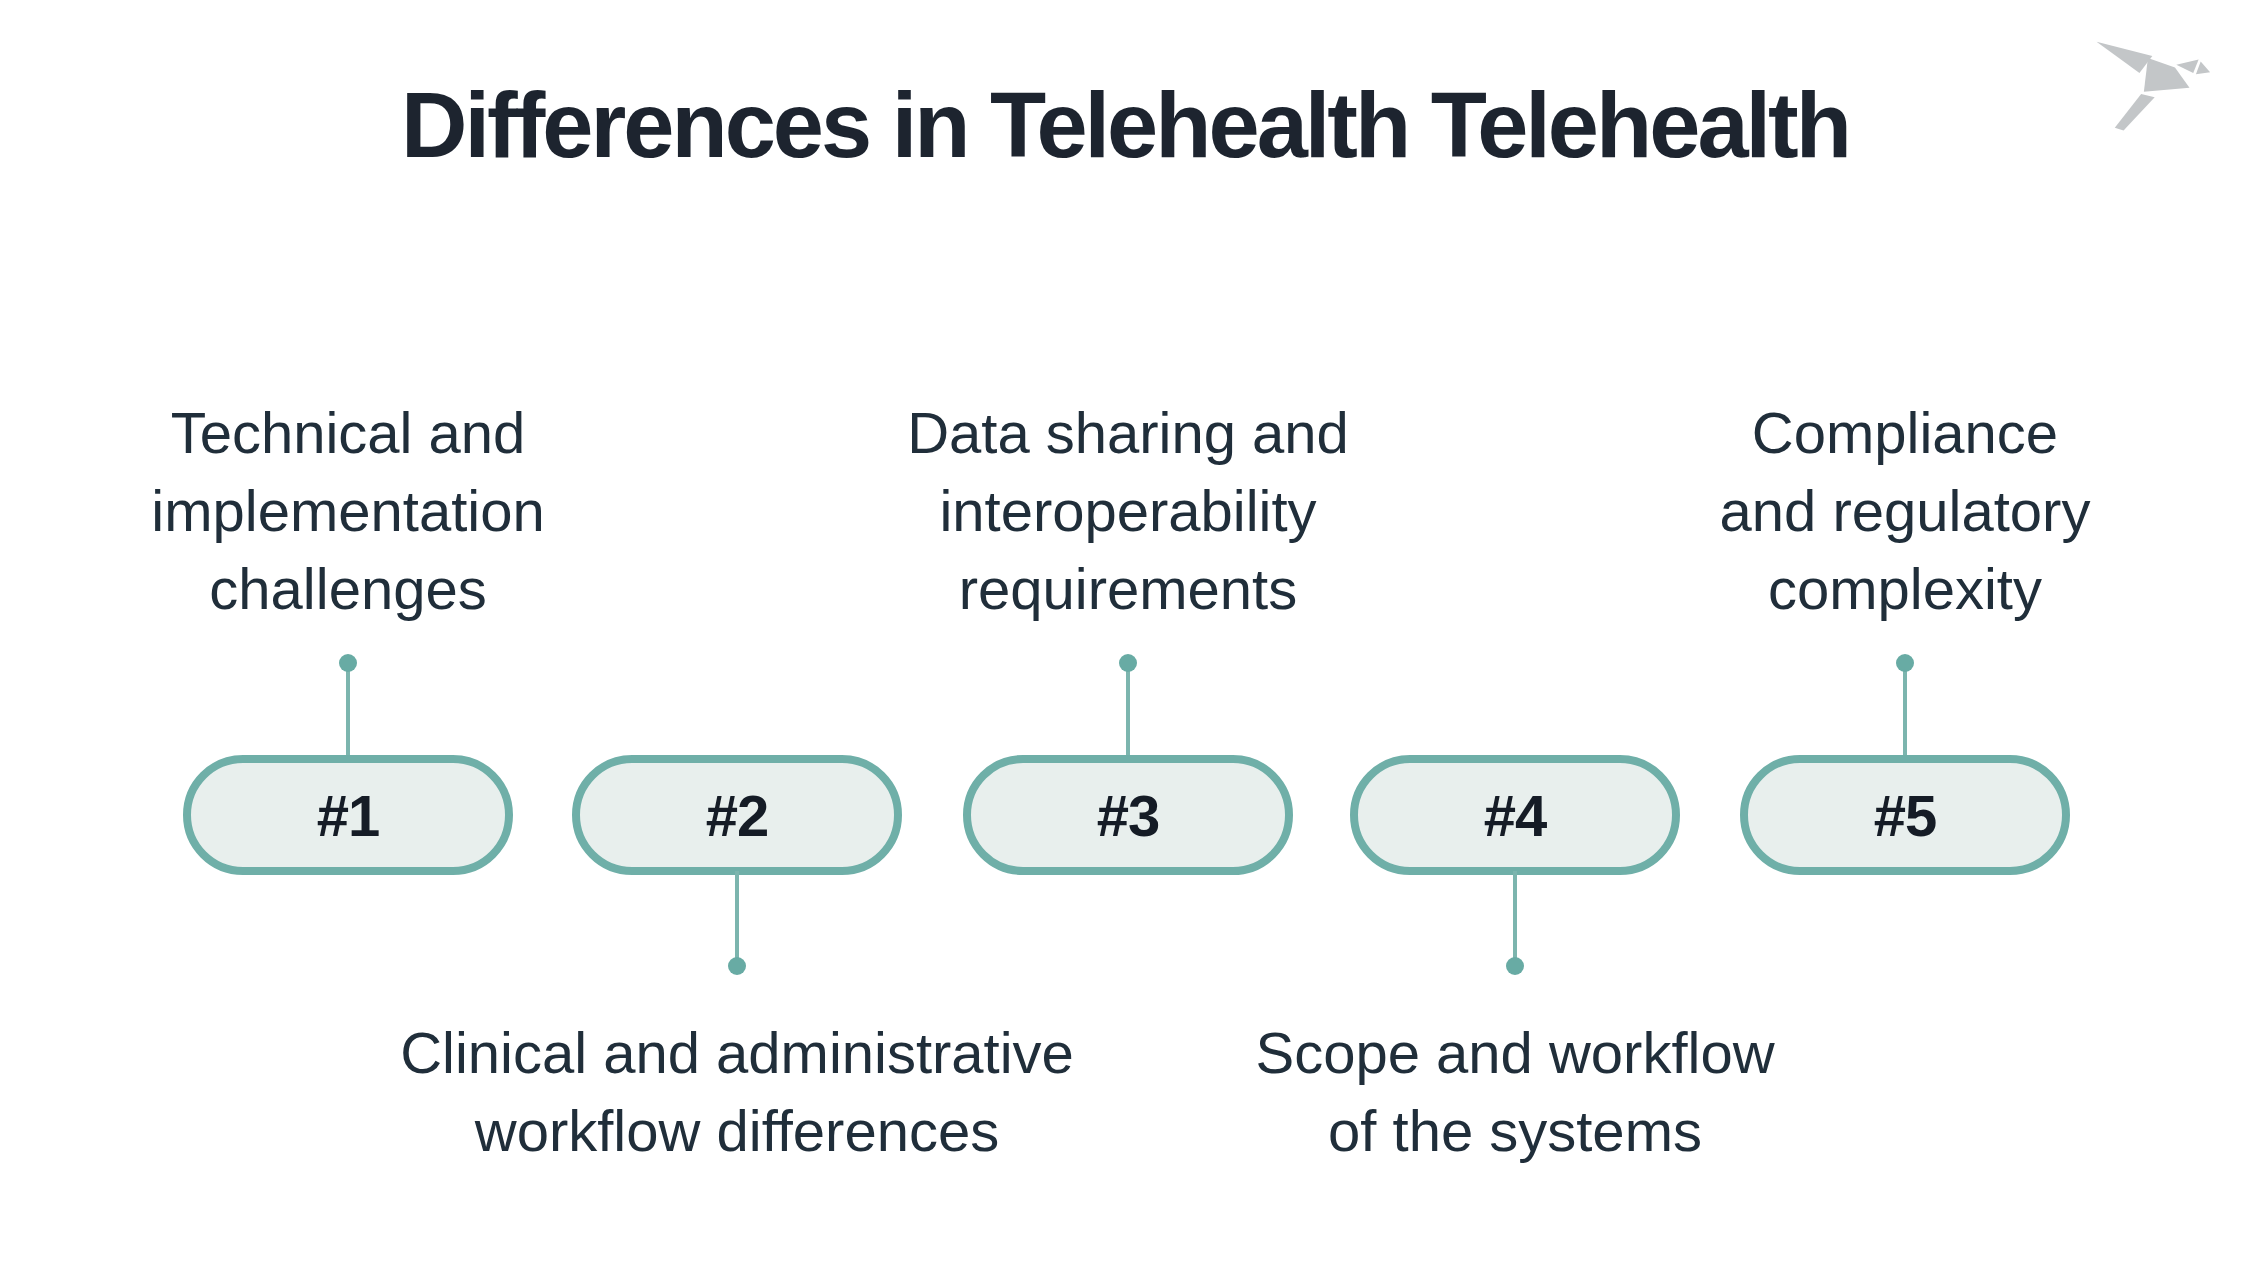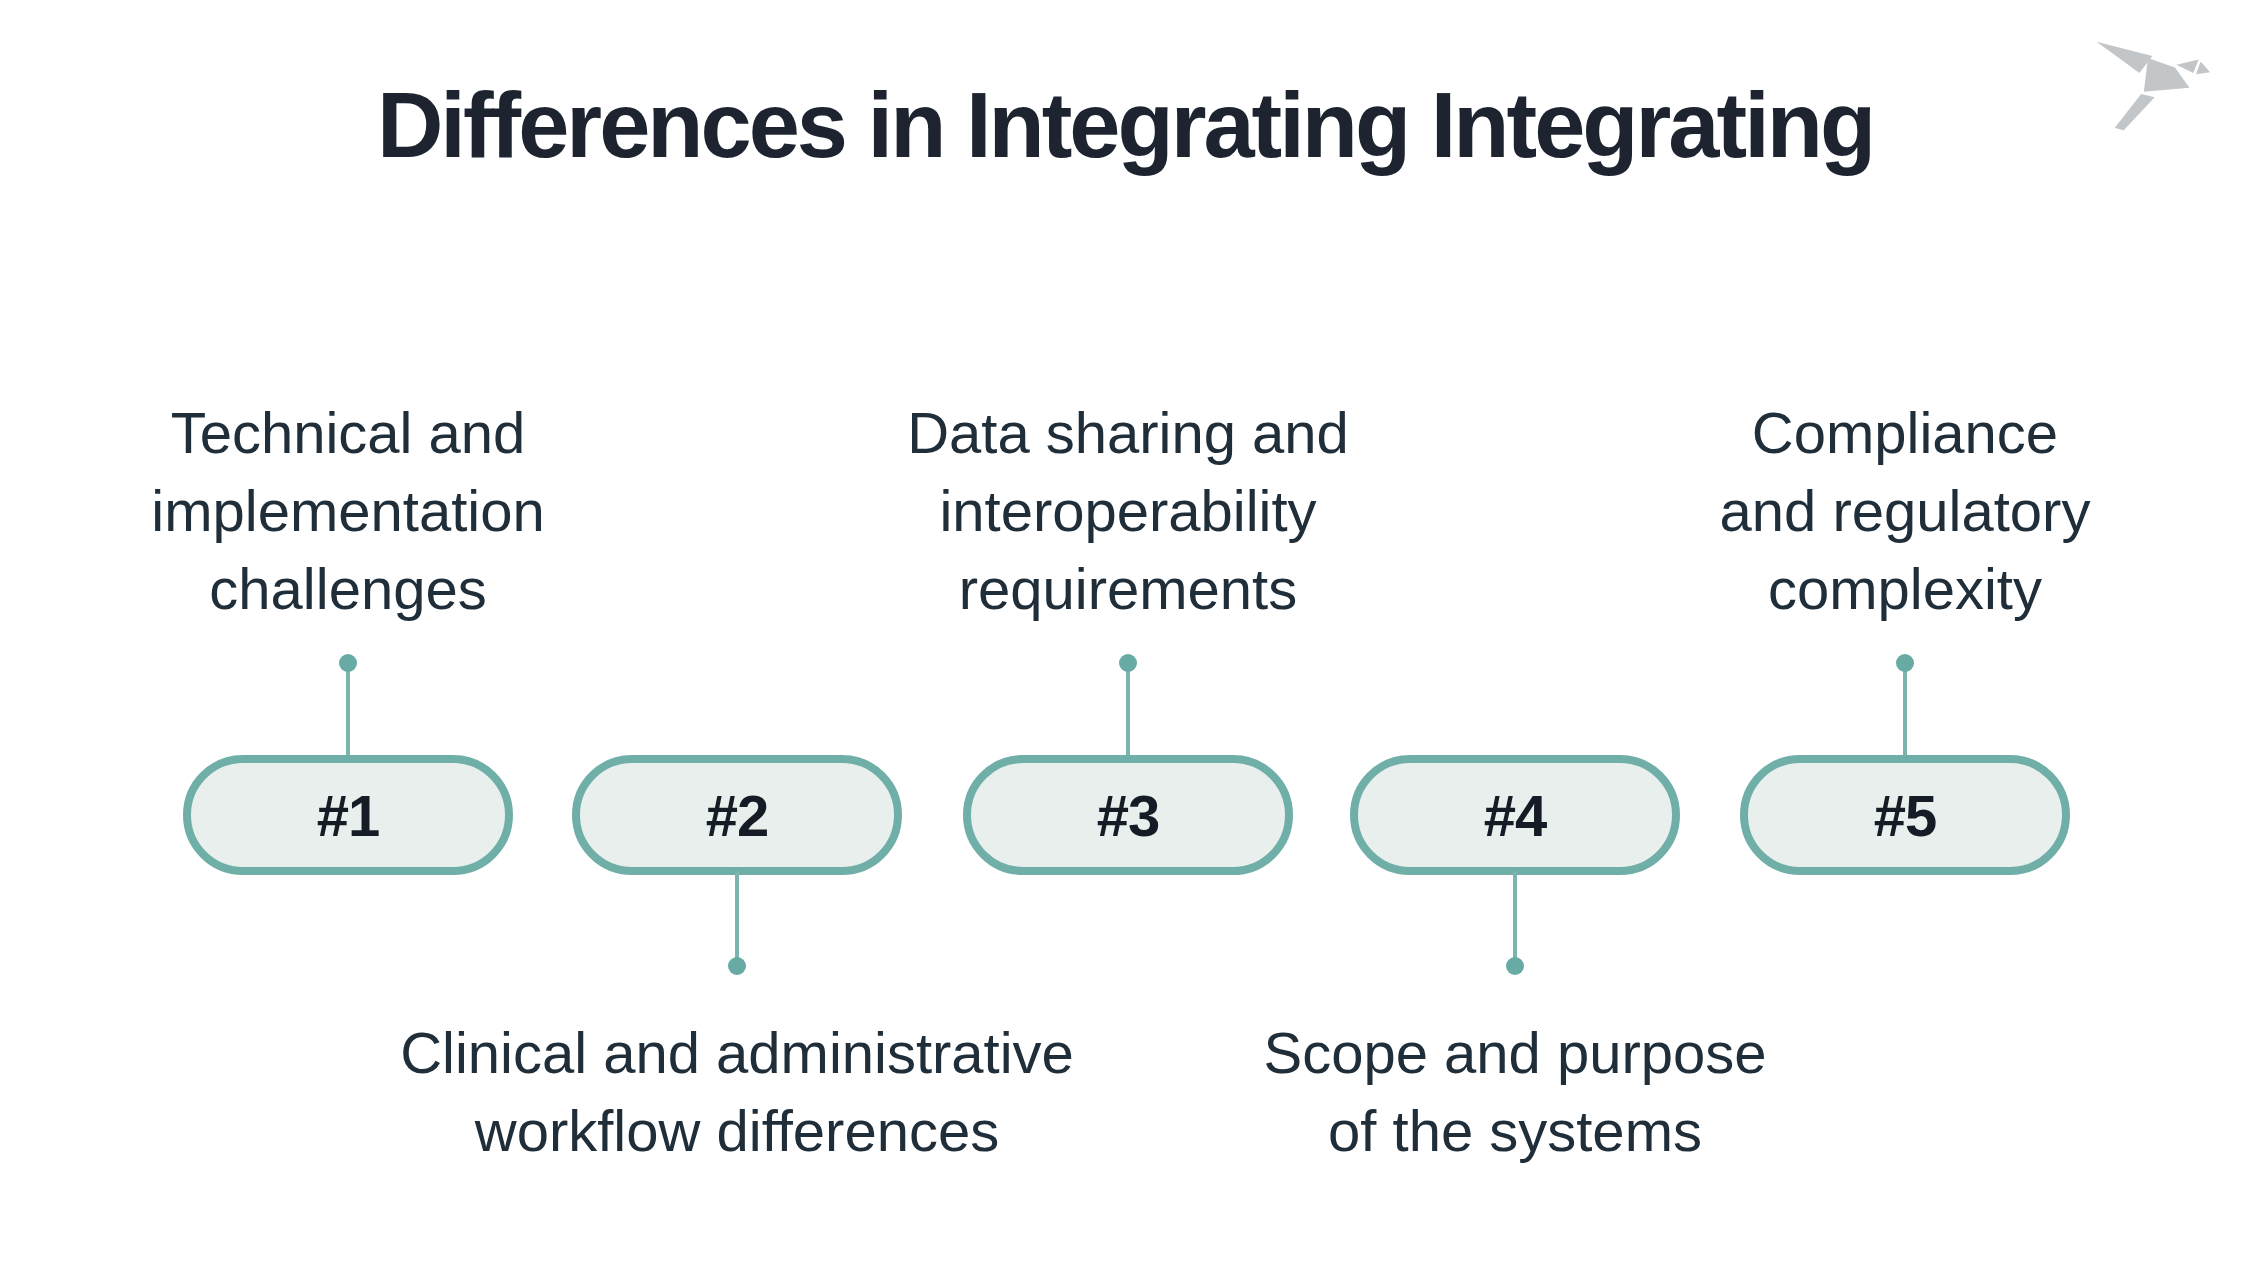--- a/index.html
+++ b/index.html
@@ -98,21 +98,21 @@
         <polygon points="40,100 205,142 167,192"></polygon>
         <polygon points="192,148 272,176 315,236 180,248"></polygon>
         <polygon points="276,168 342,152 326,192"></polygon>
         <polygon points="348,158 376,190 334,196"></polygon>
         <polygon points="172,254 212,264 120,362 94,354"></polygon>
       </g>
     </svg>
   </div>
 
   <h1 class="title" style="margin:0;">
-    <span style="display:block">Differences in Integrating Integrating</span>
+    <span style="display:block">Differences in Telehealth Telehealth</span>
   </h1>
 
   <div class="item c1">
     <div class="label above">Technical and
 implementation
 challenges</div>
     <div class="vline up"></div>
     <div class="dot up"></div>
     <div class="pill">
       <span class="pill-number">#1</span>
@@ -139,21 +139,21 @@
       <span class="pill-number">#3</span>
     </div>
   </div>
 
   <div class="item c4">
     <div class="pill">
       <span class="pill-number">#4</span>
     </div>
     <div class="vline down"></div>
     <div class="dot down"></div>
-    <div class="label below">Scope and purpose
+    <div class="label below">Scope and workflow
 of the systems</div>
   </div>
 
   <div class="item c5">
     <div class="label above">Compliance
 and regulatory
 complexity</div>
     <div class="vline up"></div>
     <div class="dot up"></div>
     <div class="pill">

